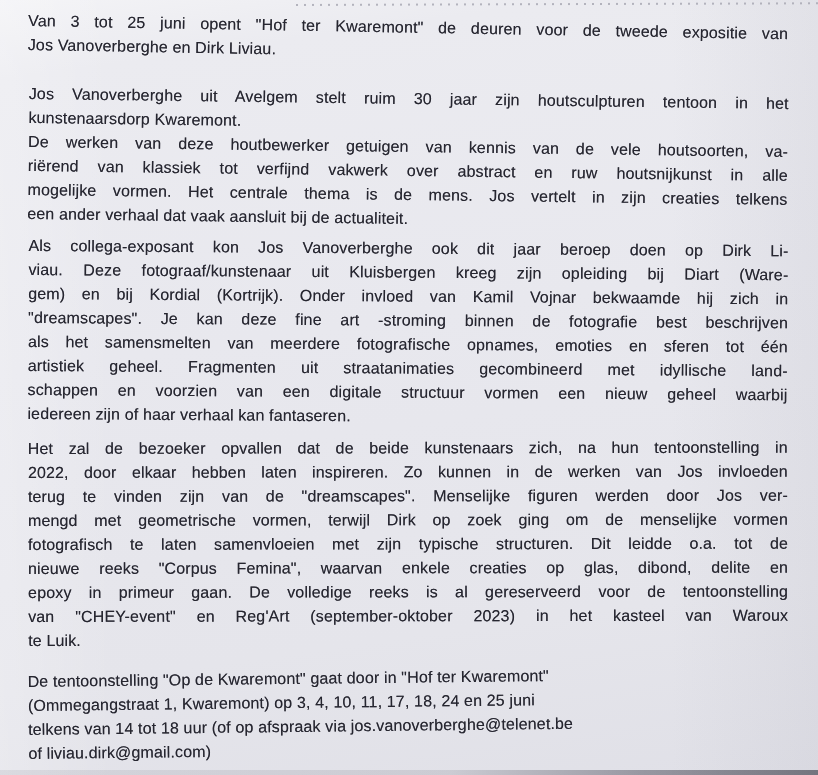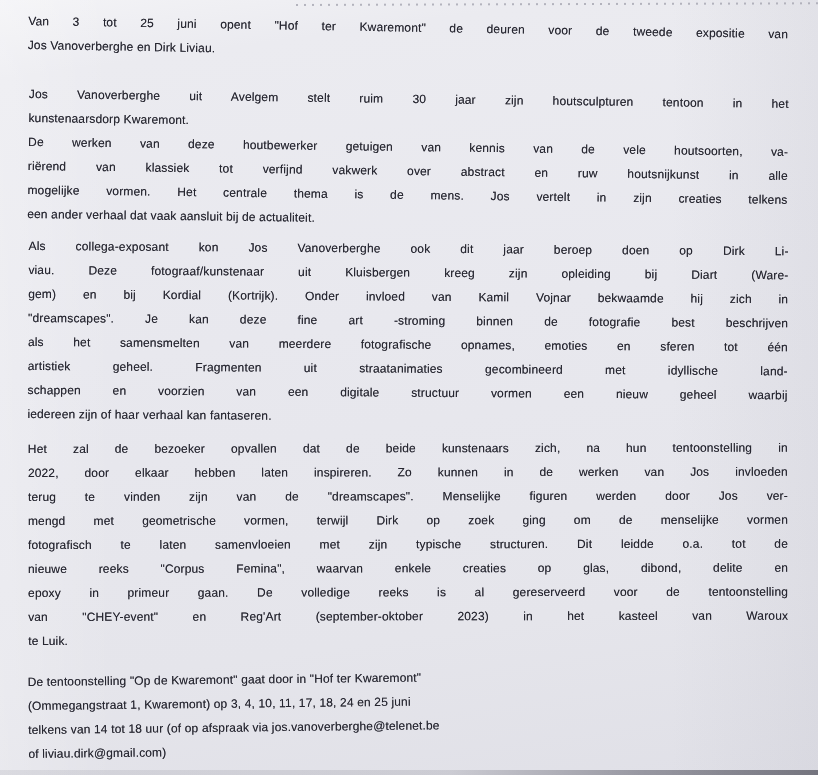--- a/index.html
+++ b/index.html
@@ -22,21 +22,21 @@
   
   #perforation{
     position:absolute;top:4px;left:296px;right:-6px;height:2px;
     background:repeating-linear-gradient(90deg, var(--dot) 0 2px, rgba(0,0,0,0) 2px 8px);
     transform:rotate(-0.18deg);transform-origin:0 50%;
     opacity:.85;
   }
   #doc{
     position:absolute;top:9px;left:28px;right:30px;
     color:var(--ink);
-    font-size:12px;
+    font-size:16px;
     letter-spacing:.15px;
     text-shadow:0 0 0.6px rgba(38,38,48,0.6);
   }
   .para{margin:0 0 12px 0;transform-origin:0 50%;}
   .para:nth-child(1){transform:rotate(1.0deg);margin-bottom:25px;}
   .para:nth-child(2){transform:rotate(0.75deg);margin-bottom:8px;}
   .para:nth-child(3){transform:rotate(0.4deg);margin-bottom:11px;}
   .para:nth-child(4){transform:rotate(-0.1deg);margin-bottom:17px;}
   .para:nth-child(5){transform:rotate(-0.65deg);margin-bottom:0;}
   .ln{

